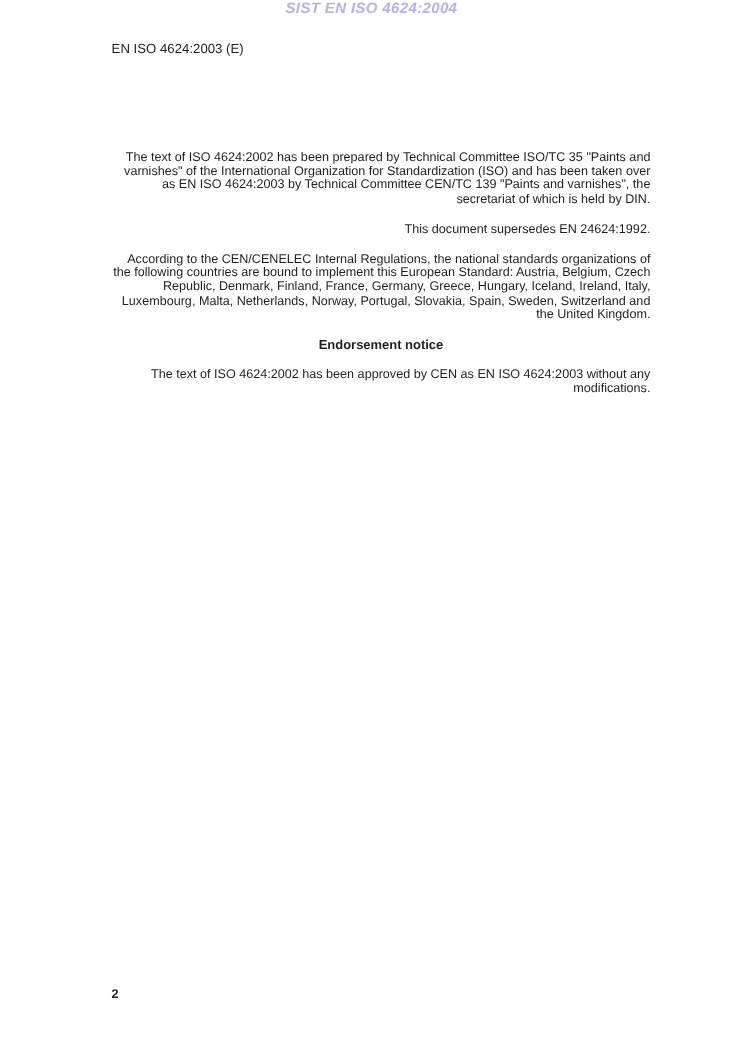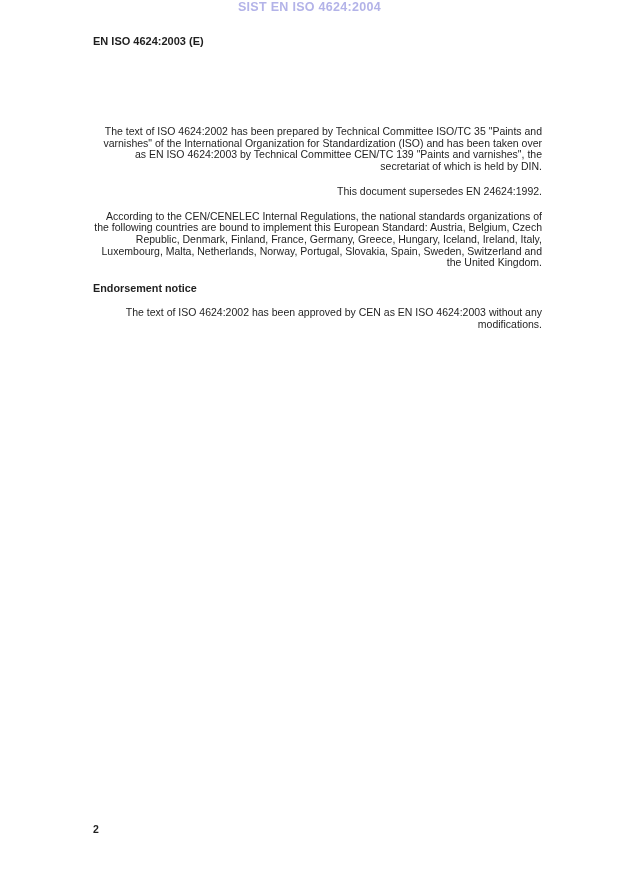--- a/index.html
+++ b/index.html
@@ -20,27 +20,28 @@
   .watermark {
     position: absolute;
     top: 0px;
     left: 0;
     width: 100%;
     text-align: center;
     font-size: 12.5px;
     font-weight: bold;
     letter-spacing: 0.3px;
     color: #b3b3e8;
+    font-style: italic;
   }
   .doc-header {
     position: absolute;
     top: 35px;
     left: 93px;
     font-size: 11px;
-    font-weight: bold;
+    font-weight: normal;
     color: #1f1f1f;
     text-align: right;
   }
   .content {
     position: absolute;
     top: 126px;
     left: 93px;
     width: 449px;
   }
   .foreword-title {
@@ -52,20 +53,21 @@
   .content p {
     font-size: 10.5px;
     line-height: 11.7px;
     margin: 0 0 13px 0;
     text-align: right;
   }
   .endorsement-title {
     font-size: 10.8px;
     font-weight: bold;
     line-height: 13px;
+    text-align: center;
     margin: 4px 0 12px 0;
   }
   .note-line {
     white-space: pre-wrap;
   }
   .page-number {
     position: absolute;
     top: 823px;
     left: 93px;
     font-size: 10.5px;

